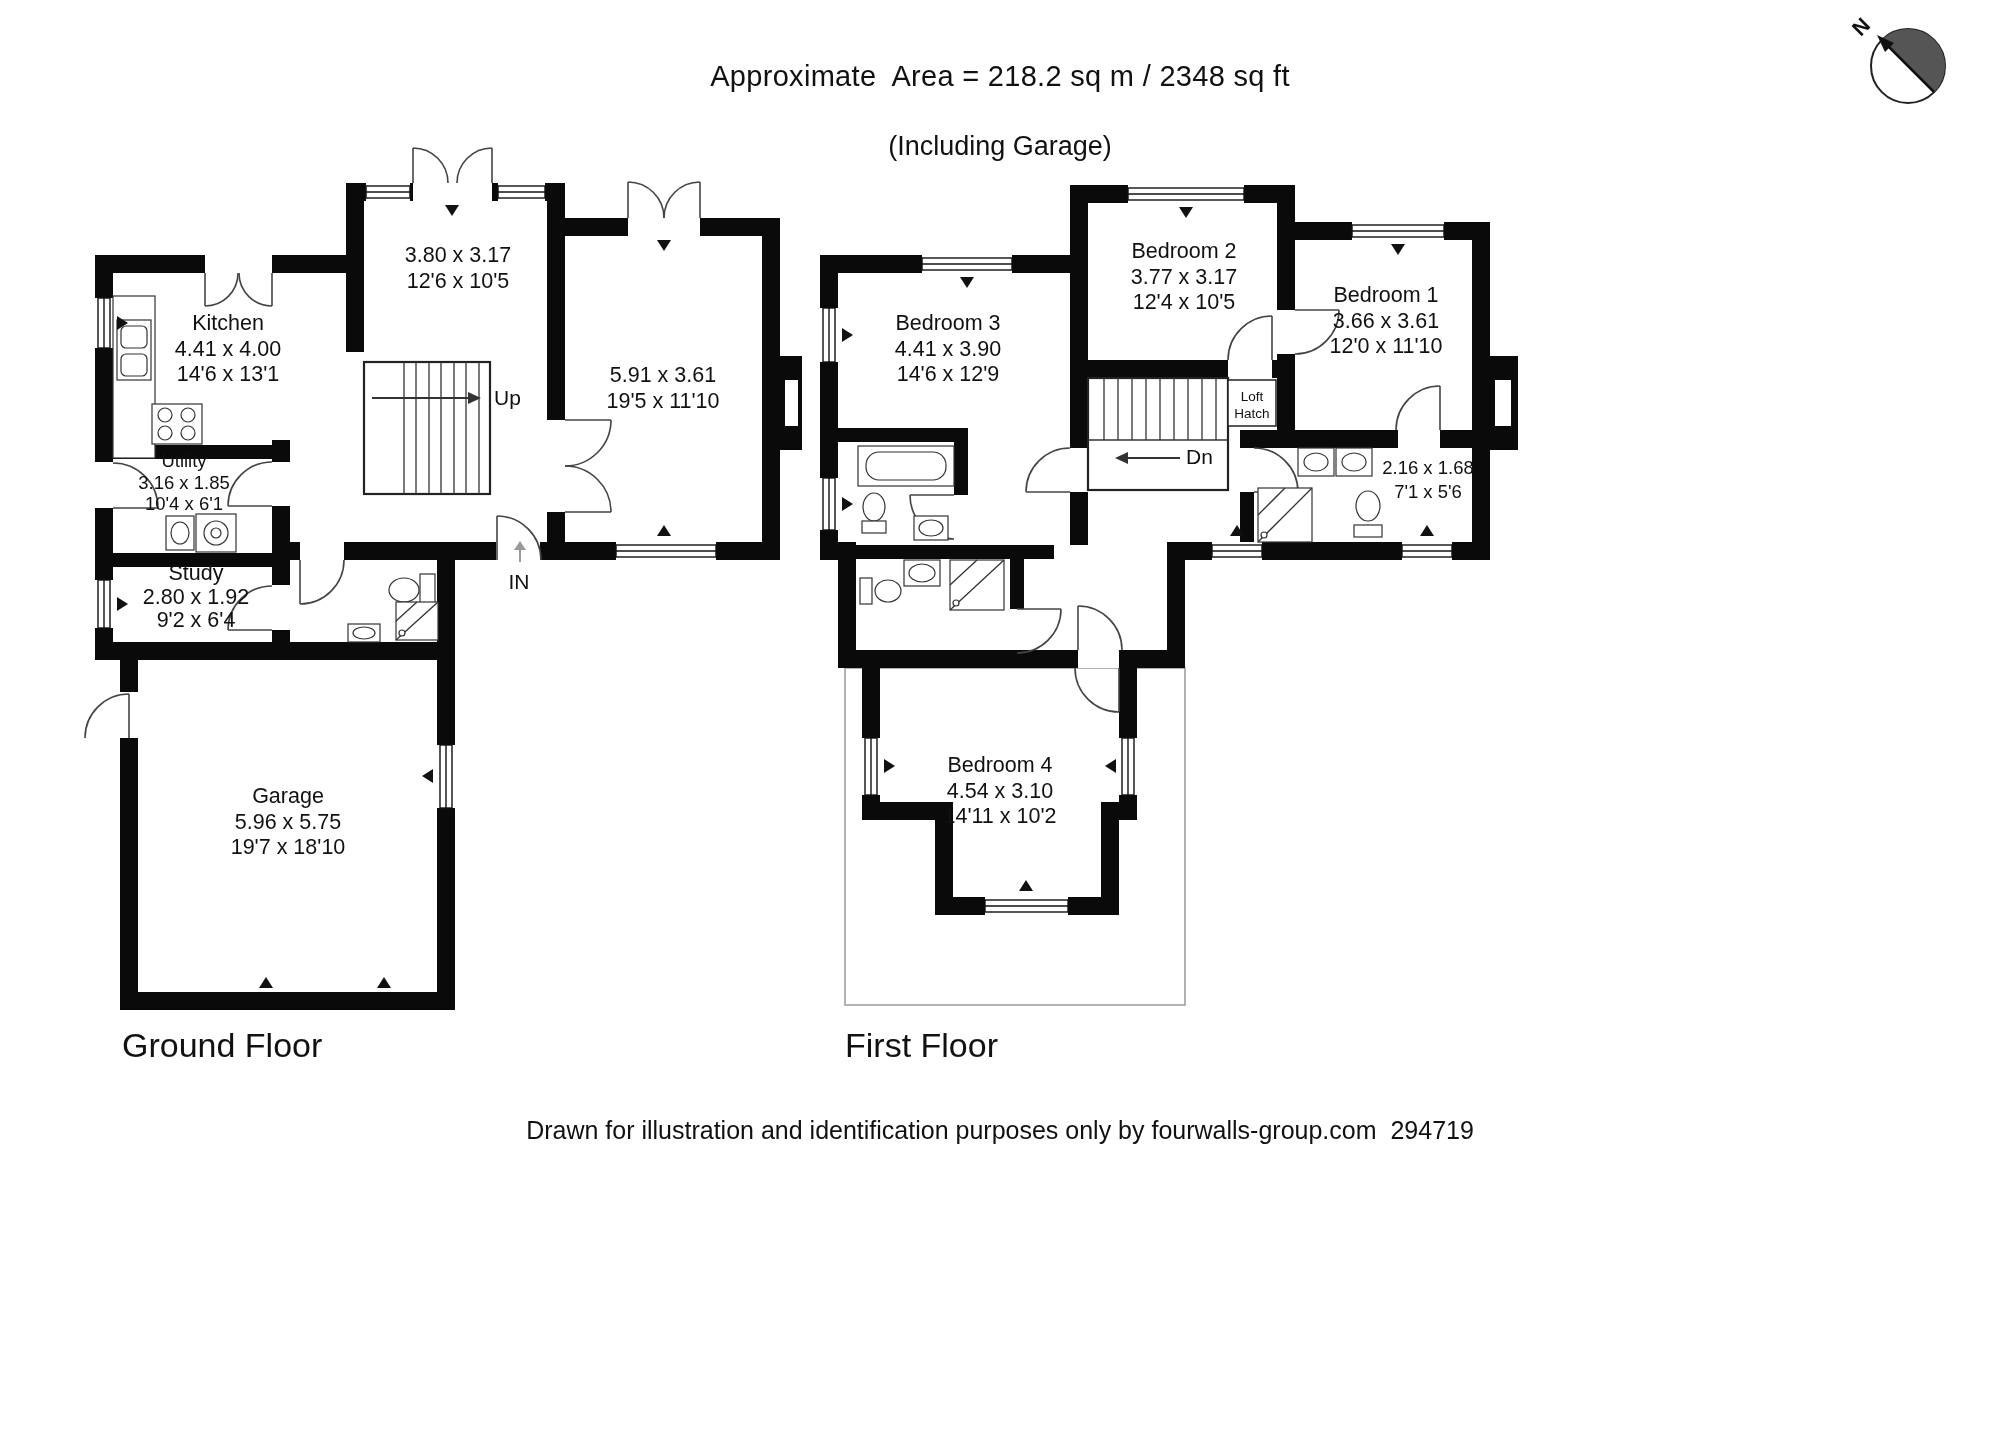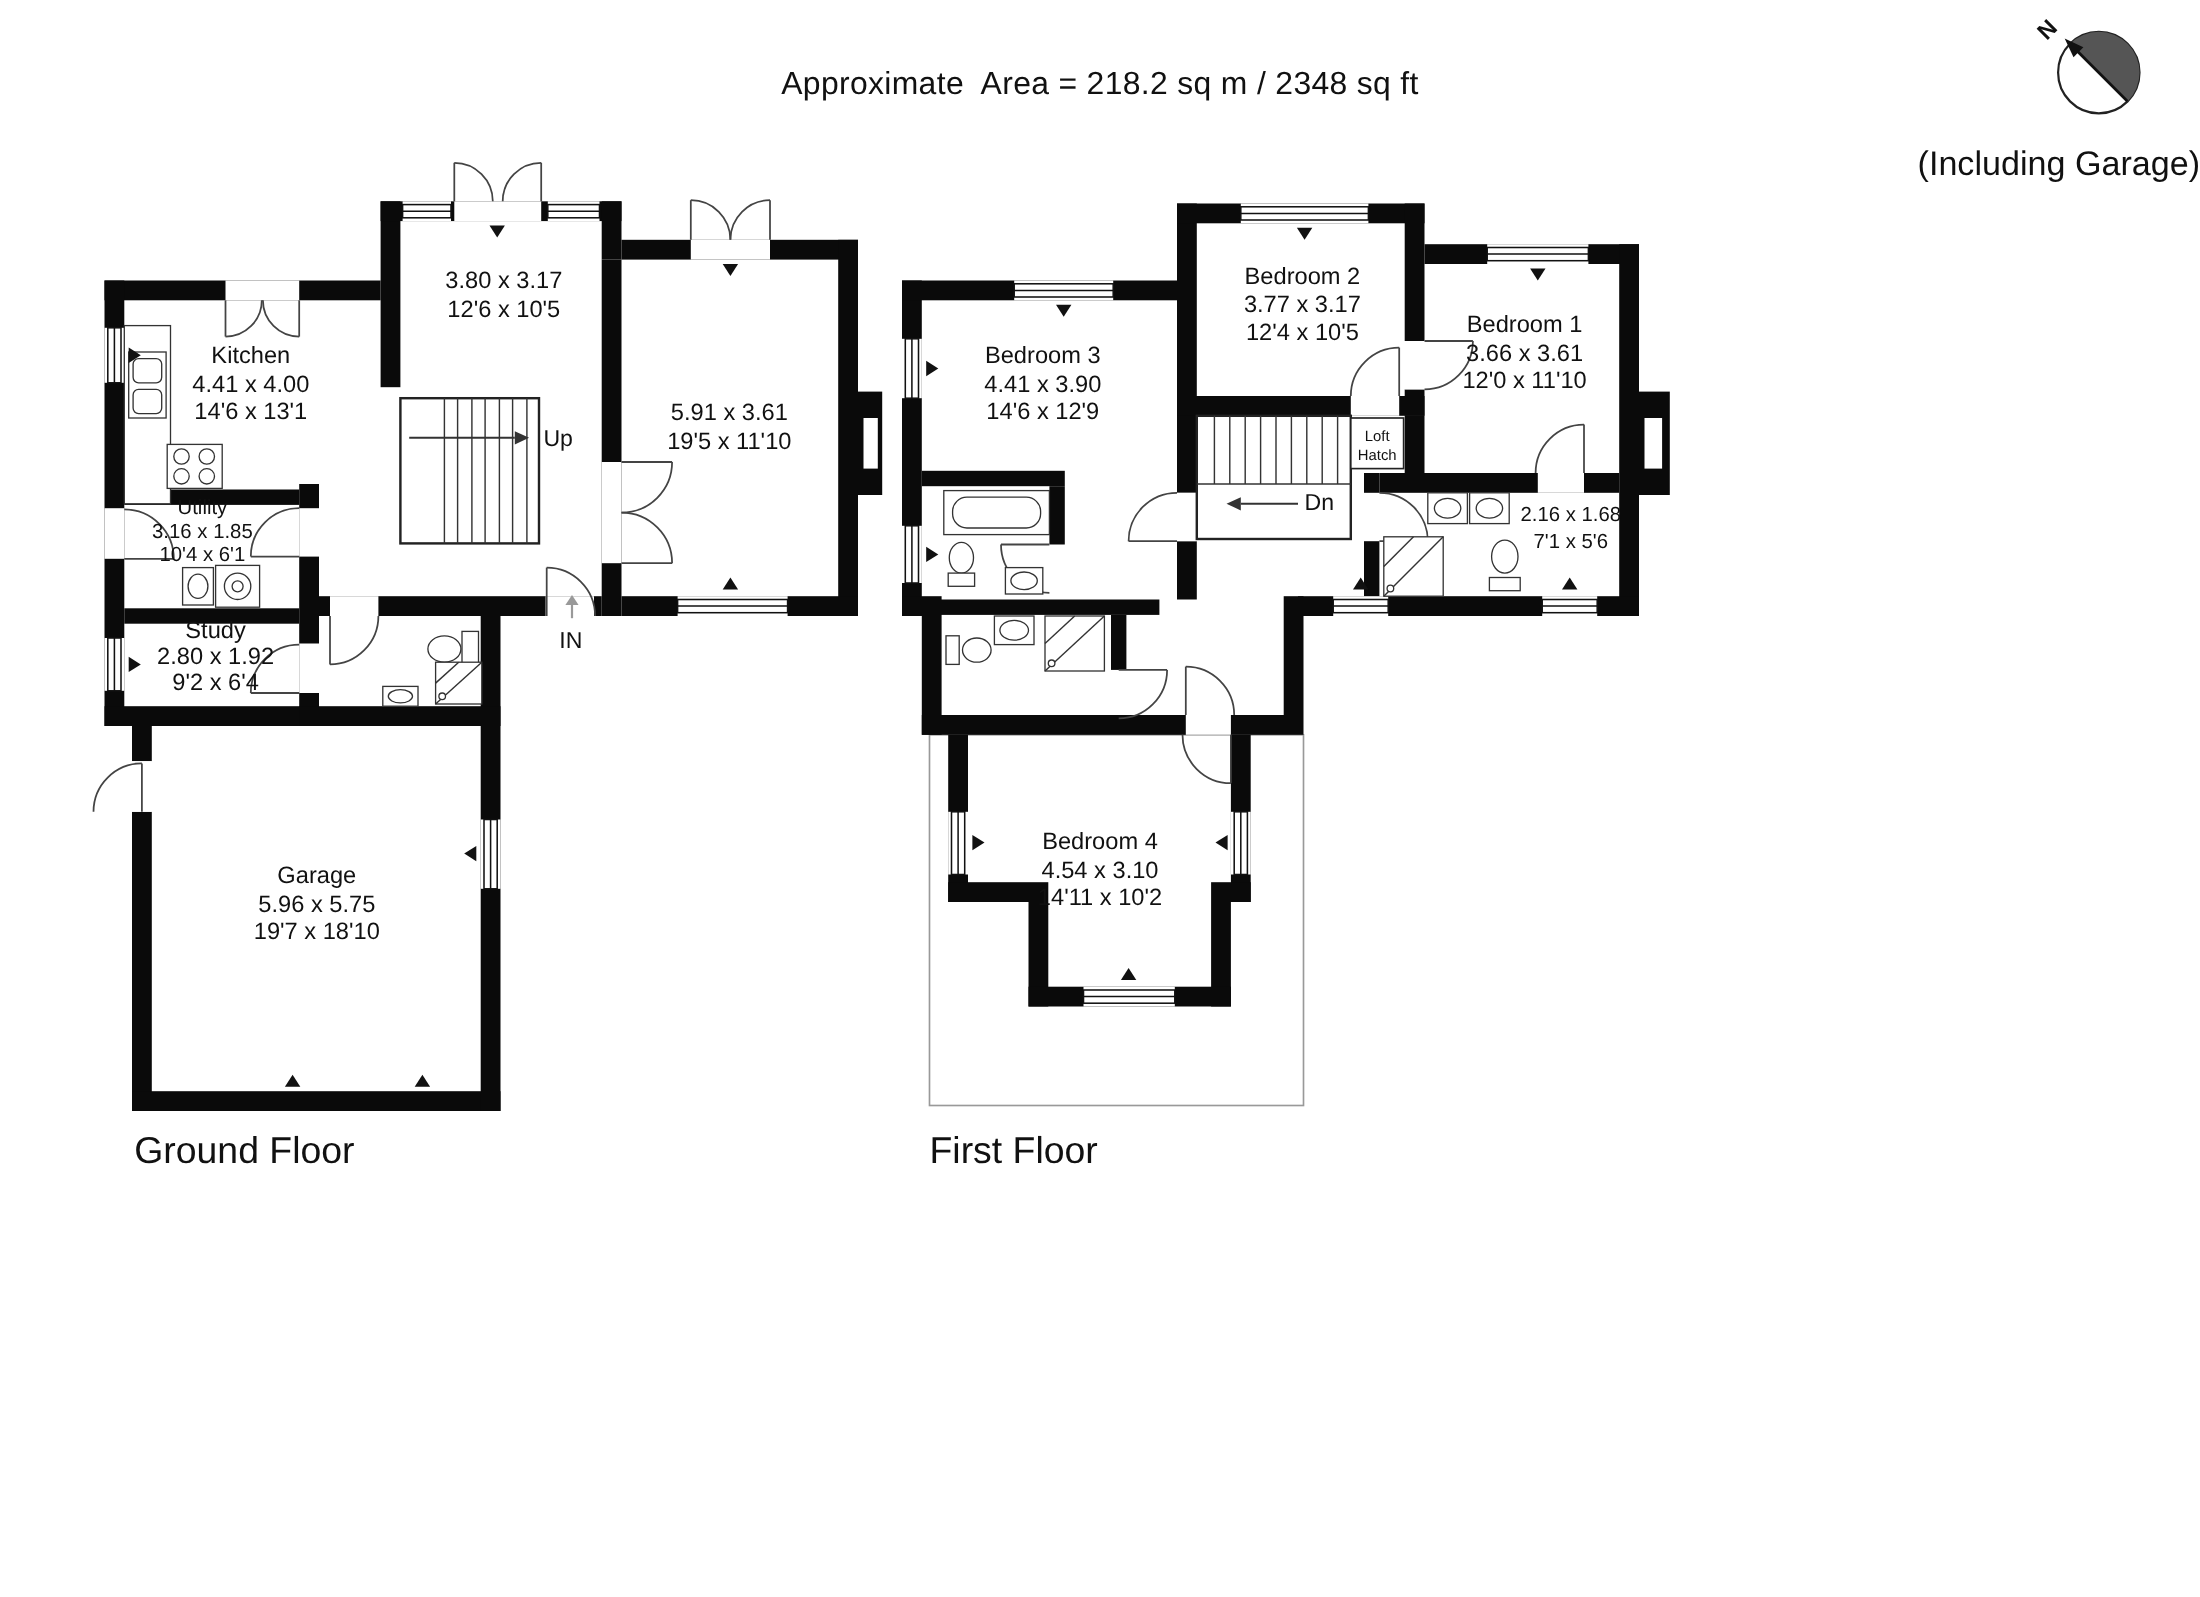--- a/index.html
+++ b/index.html
@@ -1,20 +1,20 @@
 <!DOCTYPE html>
 <html><head>
 <meta charset="utf-8">
 <style>
   html,body{margin:0;padding:0;background:#ffffff;}
   .canvas{position:relative;width:2000px;height:1452px;background:#fff;overflow:hidden;
           font-family:"Liberation Sans", sans-serif;color:#111;}
   .header{position:absolute;top:12px;left:0;width:100%;text-align:center;white-space:pre-wrap;}
   .header .line1{font-size:29px;letter-spacing:.3px;margin-top:12px;}
-  .header .line2{font-size:31px;margin-top:2px;text-align:right;}
+  .header .line2{font-size:27px;margin-top:2px;}
   .footer{position:absolute;top:1116px;left:0;width:100%;text-align:center;font-size:25px;white-space:pre-wrap;}
   svg{position:absolute;left:0;top:0;}
   svg text{font-family:"Liberation Sans", sans-serif;fill:#111;}
   .wall{fill:#0a0a0a;}
   .gap{fill:#ffffff;}
   .winframe{fill:#ffffff;stroke:#111;stroke-width:1.4;}
   .winline{stroke:#111;stroke-width:1.4;}
   .door{fill:none;stroke:#444;stroke-width:1.6;}
   .thin{fill:none;stroke:#222;stroke-width:2.2;}
   .tread{stroke:#333;stroke-width:1.3;}
@@ -439,13 +439,14 @@
         <text class="roomlabel" x="1000" y="772">Bedroom 4</text>
         <text class="roomlabel" x="1000" y="798">4.54 x 3.10</text>
         <text class="roomlabel" x="1000" y="823">14'11 x 10'2</text>
 
         <text class="dirlabel" x="1186" y="464">Dn</text>
         <text class="floorlabel" x="845" y="1057">First Floor</text>
       </g>
     </g>
   </svg>
 
+  <div class="footer">Drawn for illustration and identification purposes only by fourwalls-group.com  294719</div>
 </div>
 
 </body></html>

